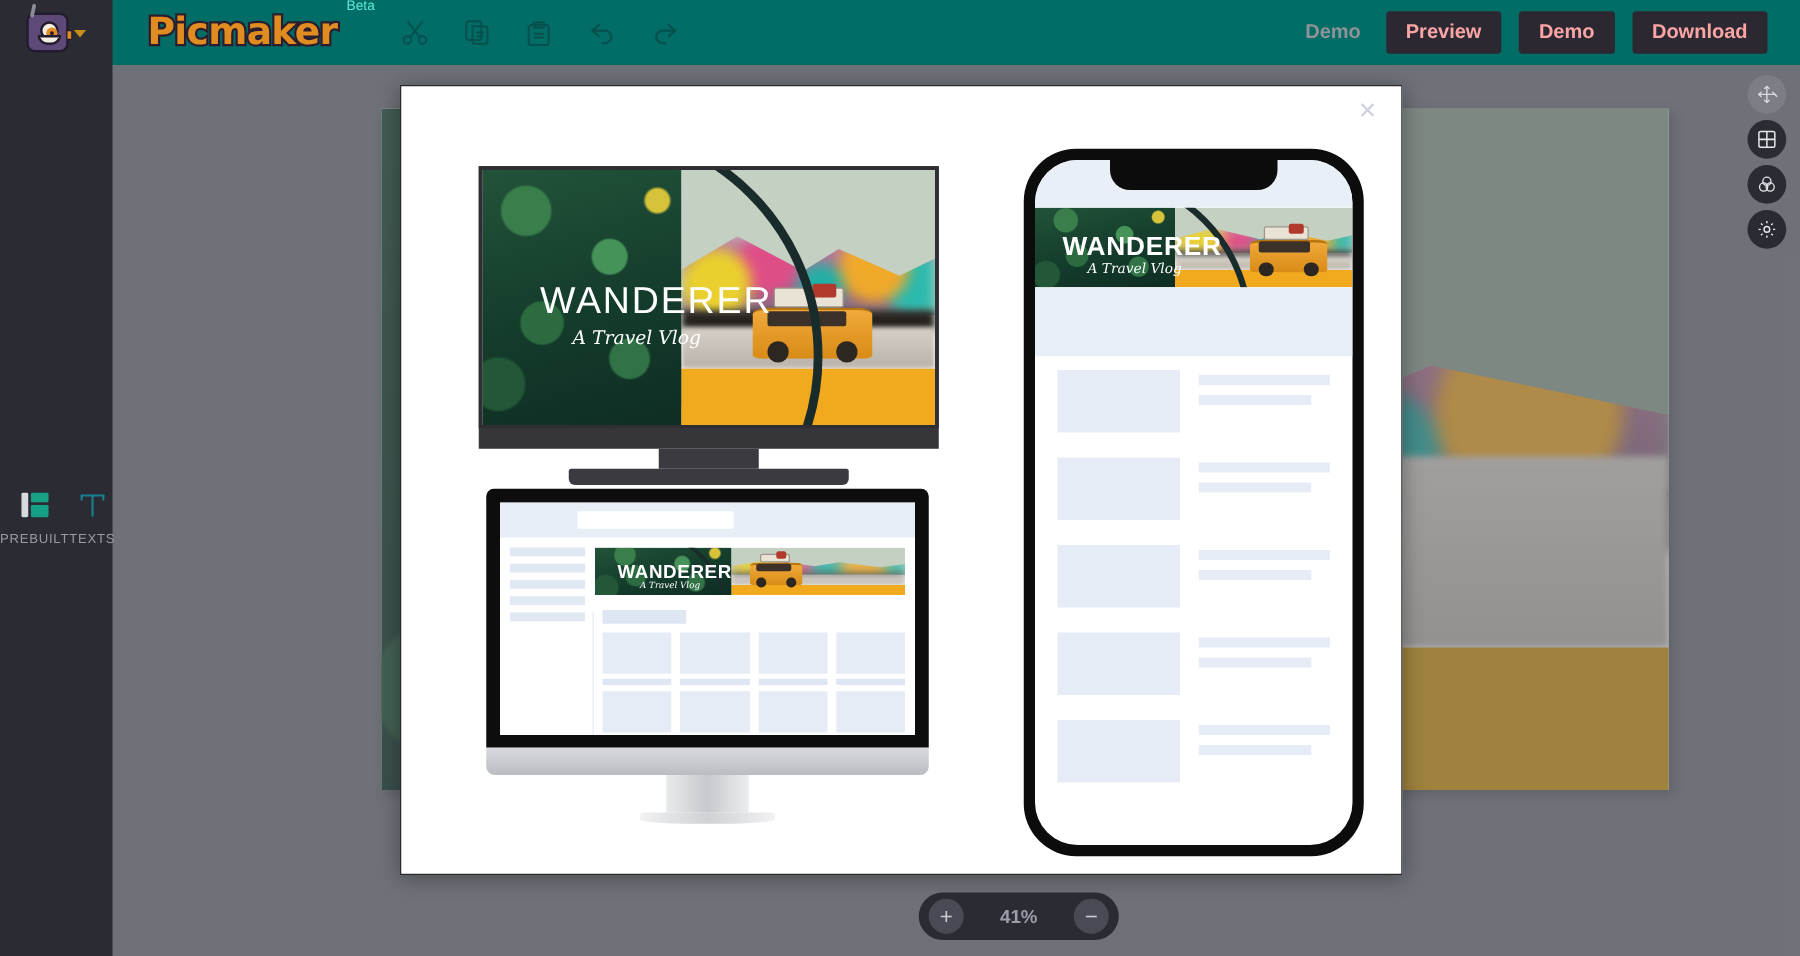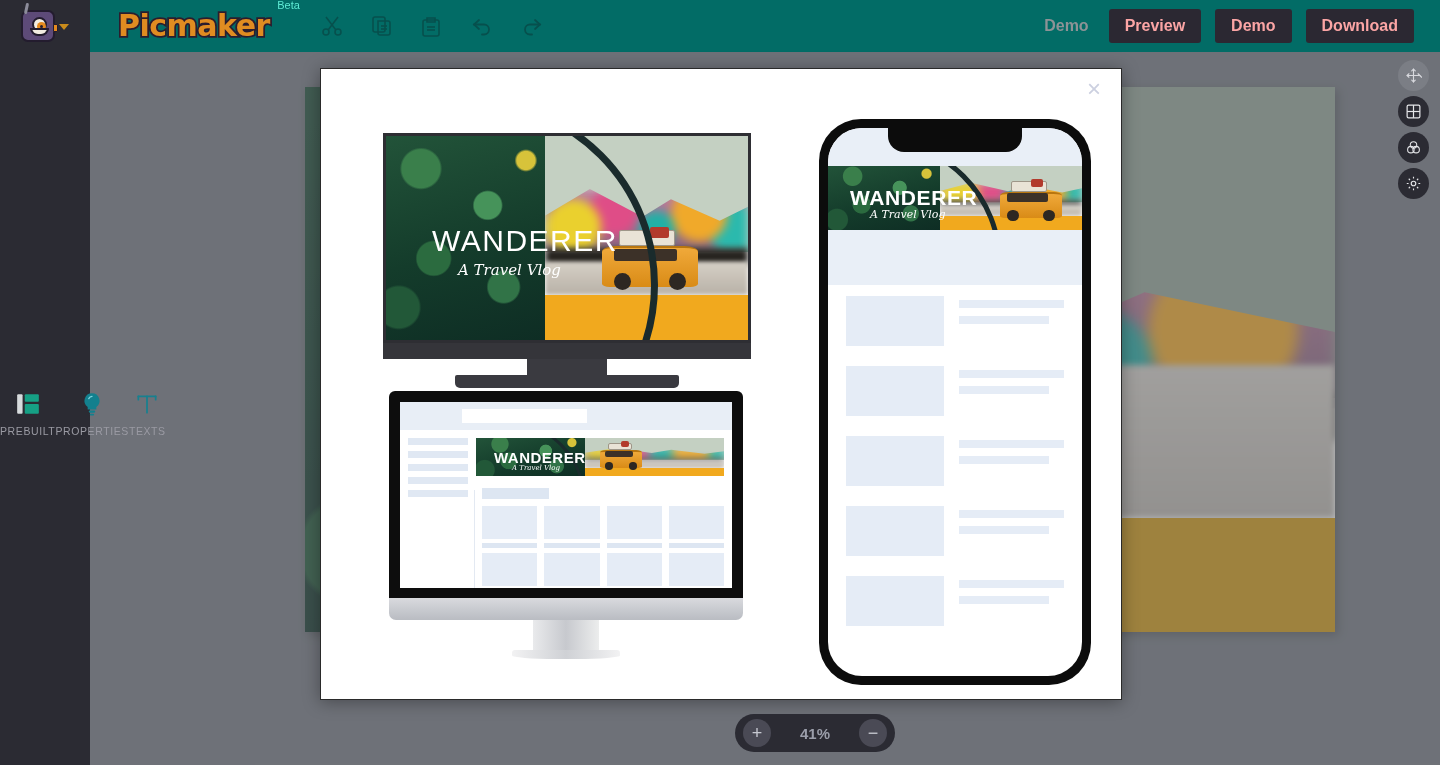--- a/index.html
+++ b/index.html
@@ -475,31 +475,20 @@
   <div class="sidebar">
     <div class="sb-item">
       <span class="sb-icon">
         <svg viewBox="0 0 24 24">
           <rect x="2" y="3" width="5" height="18" rx="1" fill="#d7dbdd"></rect>
           <rect x="9" y="3" width="13" height="7" rx="1" fill="#16a085"></rect>
           <rect x="9" y="12" width="13" height="9" rx="1" fill="#16a085"></rect>
         </svg>
       </span>
       <span class="sb-label">PREBUILT</span>
-    </div>
-    <div class="sb-item">
-      <span class="sb-icon">
-        <svg viewBox="0 0 24 24">
-          <path d="M12 2a7 7 0 0 0-4 12.7V17h8v-2.3A7 7 0 0 0 12 2z" fill="#13808e"></path>
-          <rect x="9" y="18" width="6" height="2" rx="1" fill="#13808e"></rect>
-          <rect x="10" y="21" width="4" height="1.6" rx=".8" fill="#13808e"></rect>
-          <path d="M9 7a4 4 0 0 1 3-2" stroke="#7fd4de" stroke-width="1.2" fill="none" stroke-linecap="round"></path>
-        </svg>
-      </span>
-      <span class="sb-label">PROPERTIES</span>
     </div>
     <div class="sb-item">
       <span class="sb-icon">
         <svg viewBox="0 0 24 24" stroke="#17808f" stroke-width="1.6" fill="none" stroke-linecap="round">
           <line x1="4" y1="5" x2="20" y2="5"></line>
             <line x1="12" y1="5" x2="12" y2="20"></line>
           <line x1="4" y1="5" x2="4" y2="8"></line>
             <line x1="20" y1="5" x2="20" y2="8"></line>
         </svg>
       </span>

